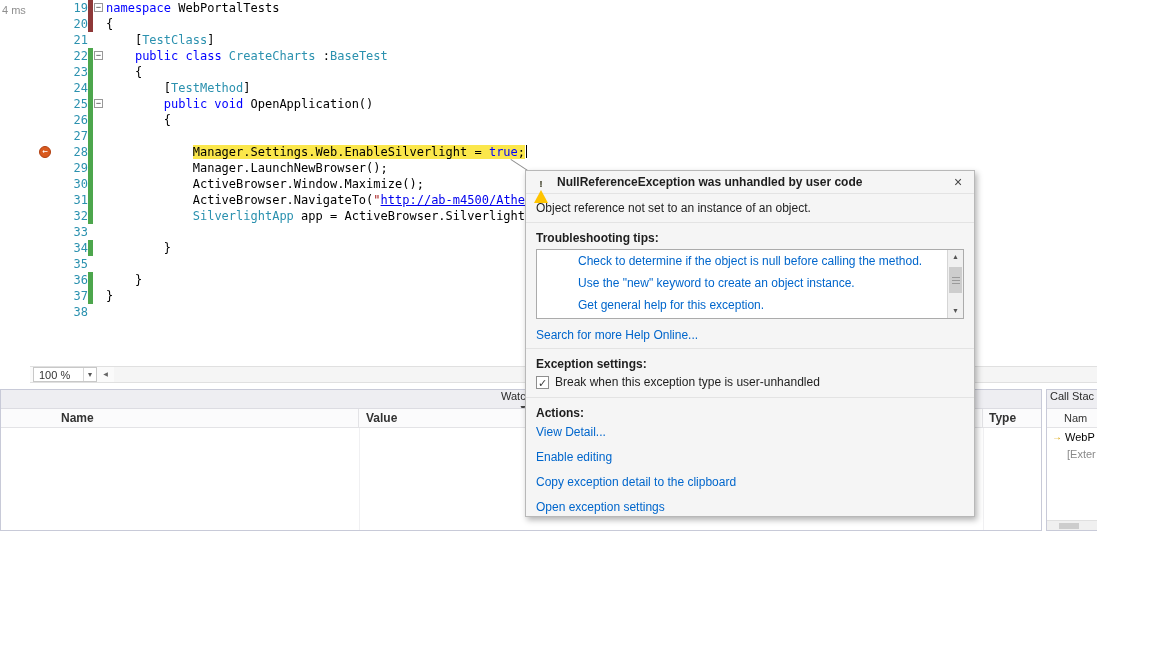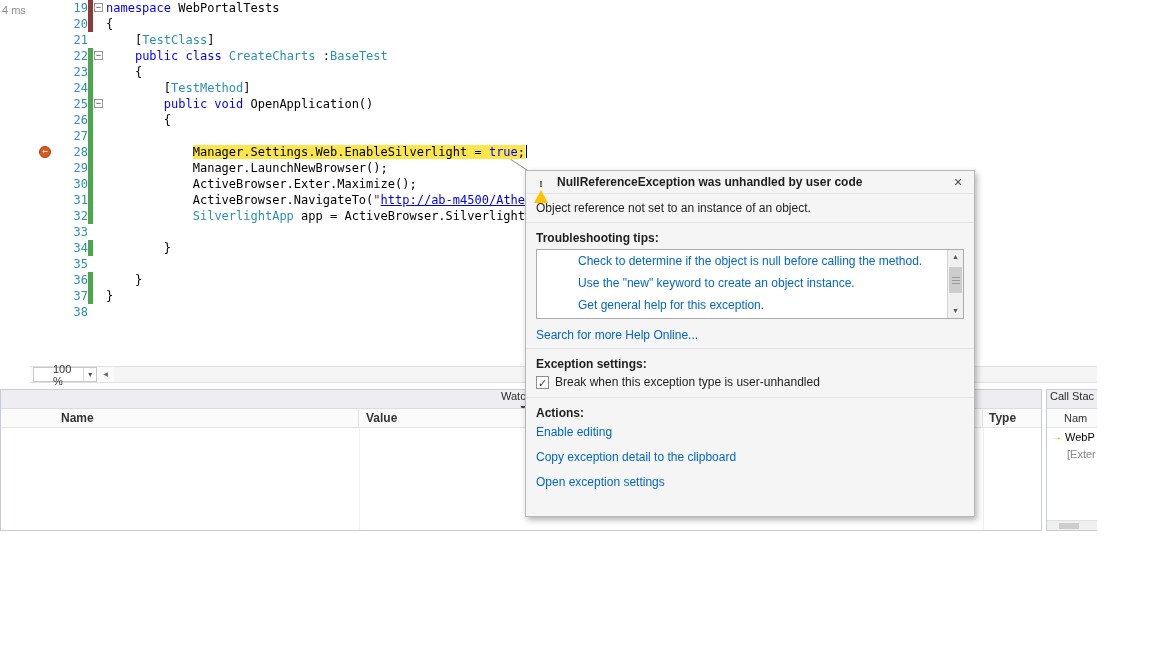--- a/index.html
+++ b/index.html
@@ -27,21 +27,21 @@
   .seg-pl { color:#000000; }
   .seg-st { color:#A31515; }
   .seg-url{ color:#0000EE; text-decoration:underline; }
   .hl { background:#FBE74B; }
   .caret { display:inline-block; width:1px; height:13px; background:#000; vertical-align:-2px; margin-left:1px; }
 
   
   .editor-bar { position:absolute; left:30px; top:366px; width:1067px; height:17px; background:#fafafa;
                 border-top:1px solid #e0e0e0; border-bottom:1px solid #e0e0e0; display:flex; align-items:center; }
   .zoom { width:64px; height:15px; background:#fff; border:1px solid #c8c8c8; margin-left:3px; display:flex; align-items:center;
-          font-size:11px; color:#333; padding-left:19px; }
+          font-size:11px; color:#333; padding-left:5px; }
   .zoom-arrow { margin-left:auto; border-left:1px solid #d8d8d8; width:13px; text-align:center; font-size:8px; color:#555; height:13px; line-height:13px; }
   .scroll-left { width:17px; height:15px; font-size:6px; color:#666; text-align:center; line-height:15px; }
   .htrack { flex:1; height:15px; background:#f5f5f5; }
 
   
   .callout { position:absolute; left:511px; top:159px; width:20px; border-top:1px solid #8f8f8f; transform:rotate(33deg);
              transform-origin:0 0; z-index:29; }
   .popup { position:absolute; left:525px; top:170px; width:450px; height:347px; background:#f5f5f5; border:1px solid #b8b8b8;
            box-shadow:2px 3px 6px rgba(0,0,0,0.3); z-index:30; font-size:12px; color:#1e1e1e; }
   .popup-header { height:23px; display:flex; align-items:center; padding:0 8px; border-bottom:1px solid #e3e3e3; }
@@ -106,21 +106,21 @@
         <div class="code-line"><span class="bp-margin"></span><span class="ln">20</span><span class="chg red"></span><span class="fold"></span><span class="code"><span class="seg-pl">{</span></span></div>
         <div class="code-line"><span class="bp-margin"></span><span class="ln">21</span><span class="chg"></span><span class="fold"></span><span class="code">    <span class="seg-pl">[</span><span class="seg-ty">TestClass</span><span class="seg-pl">]</span></span></div>
         <div class="code-line"><span class="bp-margin"></span><span class="ln">22</span><span class="chg green"></span><span class="fold"><span class="fold-box">−</span></span><span class="code">    <span class="seg-kw">public class </span><span class="seg-ty">CreateCharts </span><span class="seg-pl">:</span><span class="seg-ty">BaseTest</span></span></div>
         <div class="code-line"><span class="bp-margin"></span><span class="ln">23</span><span class="chg green"></span><span class="fold"></span><span class="code">    <span class="seg-pl">{</span></span></div>
         <div class="code-line"><span class="bp-margin"></span><span class="ln">24</span><span class="chg green"></span><span class="fold"></span><span class="code">        <span class="seg-pl">[</span><span class="seg-ty">TestMethod</span><span class="seg-pl">]</span></span></div>
         <div class="code-line"><span class="bp-margin"></span><span class="ln">25</span><span class="chg green"></span><span class="fold"><span class="fold-box">−</span></span><span class="code">        <span class="seg-kw">public void </span><span class="seg-pl">OpenApplication()</span></span></div>
         <div class="code-line"><span class="bp-margin"></span><span class="ln">26</span><span class="chg green"></span><span class="fold"></span><span class="code">        <span class="seg-pl">{</span></span></div>
         <div class="code-line"><span class="bp-margin"></span><span class="ln">27</span><span class="chg green"></span><span class="fold"></span><span class="code"></span></div>
         <div class="code-line"><span class="bp-margin"><span class="bp-circle"><span class="bp-arrow">→</span></span></span><span class="ln">28</span><span class="chg green"></span><span class="fold"></span><span class="code">            <span class="hl"><span class="seg-pl">Manager.Settings.Web.EnableSilverlight = </span><span class="seg-kw">true</span><span class="seg-pl">;</span></span><span class="caret"></span></span></div>
         <div class="code-line"><span class="bp-margin"></span><span class="ln">29</span><span class="chg green"></span><span class="fold"></span><span class="code">            <span class="seg-pl">Manager.LaunchNewBrowser();</span></span></div>
-        <div class="code-line"><span class="bp-margin"></span><span class="ln">30</span><span class="chg green"></span><span class="fold"></span><span class="code">            <span class="seg-pl">ActiveBrowser.Exter.Maximize();</span></span></div>
+        <div class="code-line"><span class="bp-margin"></span><span class="ln">30</span><span class="chg green"></span><span class="fold"></span><span class="code">            <span class="seg-pl">ActiveBrowser.Window.Maximize();</span></span></div>
         <div class="code-line"><span class="bp-margin"></span><span class="ln">31</span><span class="chg green"></span><span class="fold"></span><span class="code">            <span class="seg-pl">ActiveBrowser.NavigateTo(</span><span class="seg-st">"</span><span class="seg-url">http://ab-m4500/Athene</span></span></div>
         <div class="code-line"><span class="bp-margin"></span><span class="ln">32</span><span class="chg green"></span><span class="fold"></span><span class="code">            <span class="seg-ty">SilverlightApp</span><span class="seg-pl"> app = ActiveBrowser.SilverlightAp</span></span></div>
         <div class="code-line"><span class="bp-margin"></span><span class="ln">33</span><span class="chg"></span><span class="fold"></span><span class="code"></span></div>
         <div class="code-line"><span class="bp-margin"></span><span class="ln">34</span><span class="chg green"></span><span class="fold"></span><span class="code">        <span class="seg-pl">}</span></span></div>
         <div class="code-line"><span class="bp-margin"></span><span class="ln">35</span><span class="chg"></span><span class="fold"></span><span class="code"></span></div>
         <div class="code-line"><span class="bp-margin"></span><span class="ln">36</span><span class="chg green"></span><span class="fold"></span><span class="code">    <span class="seg-pl">}</span></span></div>
         <div class="code-line"><span class="bp-margin"></span><span class="ln">37</span><span class="chg green"></span><span class="fold"></span><span class="code"><span class="seg-pl">}</span></span></div>
         <div class="code-line"><span class="bp-margin"></span><span class="ln">38</span><span class="chg"></span><span class="fold"></span><span class="code"></span></div>
       </div>
   </div>
@@ -161,20 +161,21 @@
     </div>
     <div class="search-link">Search for more Help Online...</div>
     <div class="divider"></div>
     <div class="sec-label">Exception settings:</div>
     <div class="chk-row">
       <span class="chk">✓</span>
       <span>Break when this exception type is user-unhandled</span>
     </div>
     <div class="divider"></div>
     <div class="sec-label">Actions:</div>
+    <div class="action-link">View Detail...</div>
     <div class="action-link">Enable editing</div>
     <div class="action-link">Copy exception detail to the clipboard</div>
     <div class="action-link">Open exception settings</div>
   </div>
 
   <div class="watch">
     <div class="panel-titlebar">
       <span>Watch 1</span>
       <span class="grab-dots"></span>
       <span class="tb-icon">▾</span>

